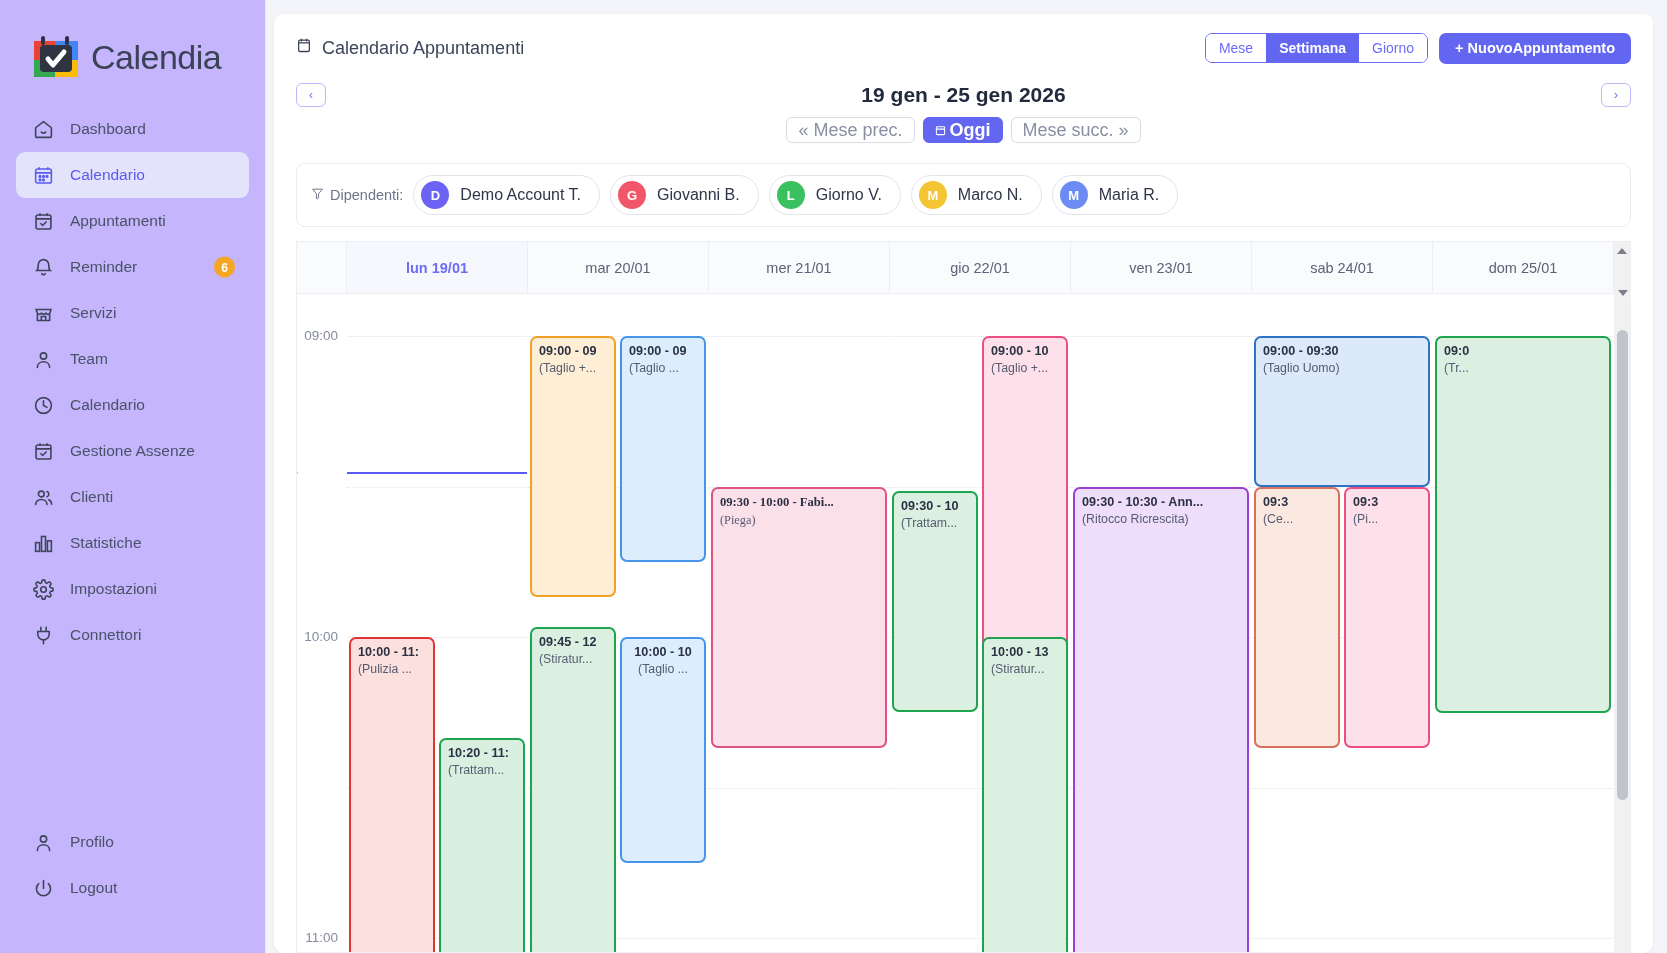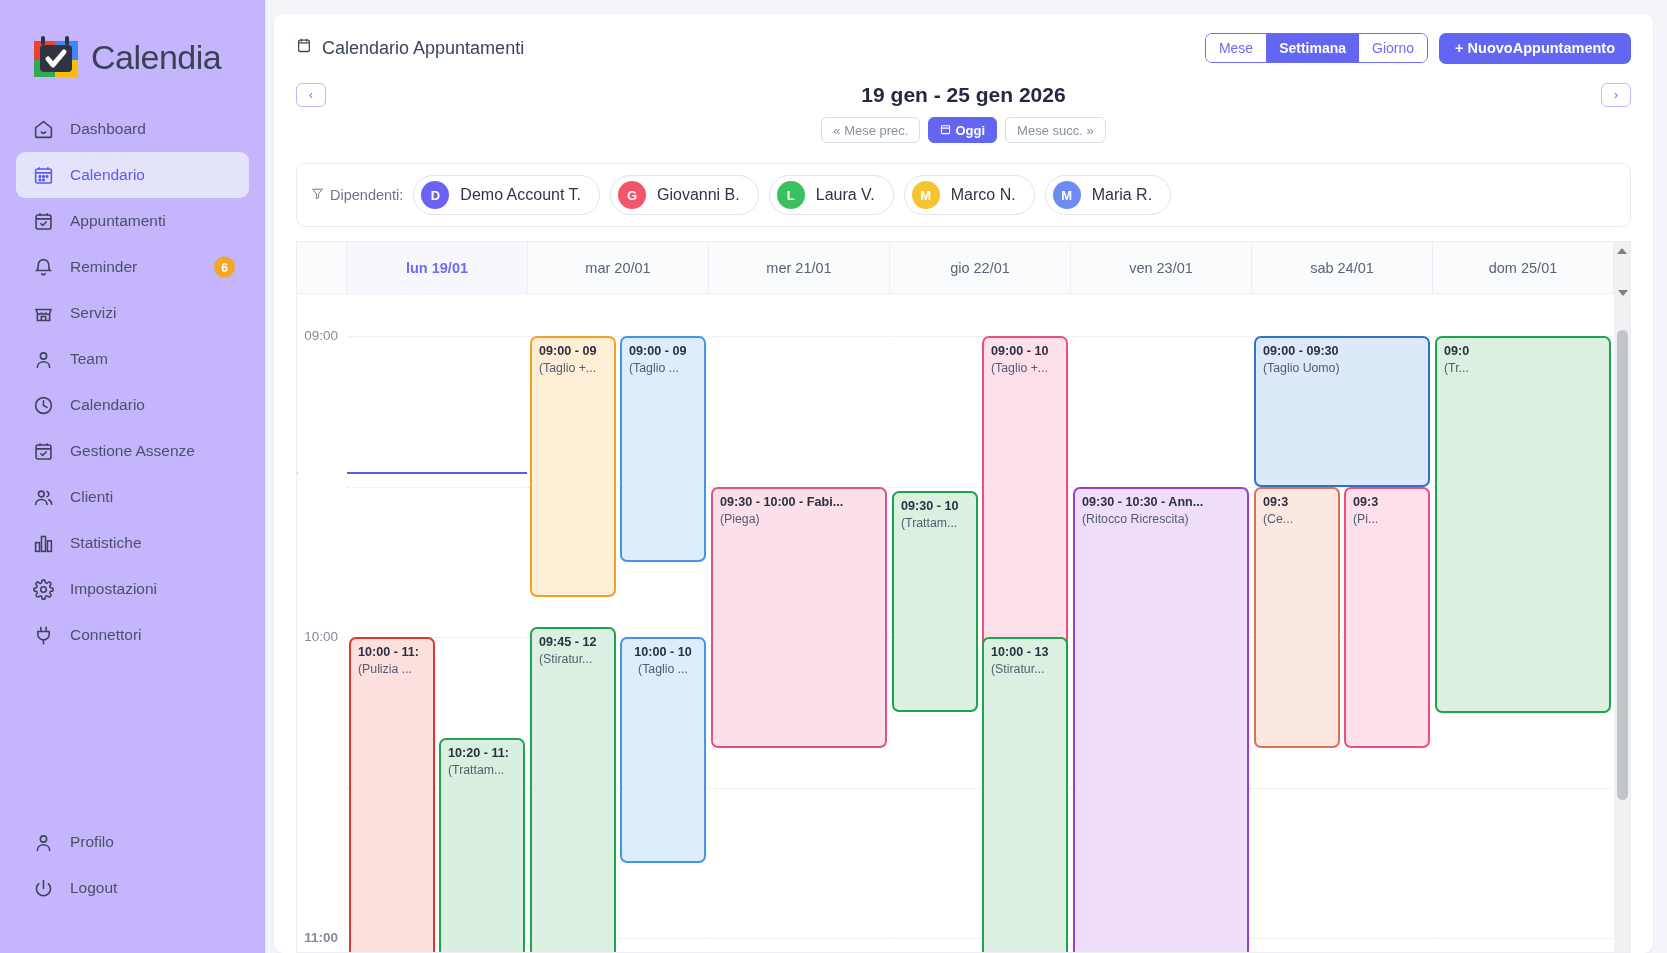--- a/index.html
+++ b/index.html
@@ -71,21 +71,21 @@
     width: 30px; height: 24px; border: 1px solid #b9baf7; background: #fff;
     border-radius: 6px; color: #6c6cf5; font-size: 12px; cursor: pointer;
     display: flex; align-items: center; justify-content: center; font-family: inherit;
   }
   .arrow-l { position: absolute; left: 22px; top: 7px; }
   .arrow-r { position: absolute; right: 22px; top: 7px; }
   .daterange { text-align: center; font-size: 21px; font-weight: bold; color: #232a3d; padding-top: 3px; }
   .quicknav { display: flex; justify-content: center; gap: 8px; margin-top: 10px; }
   .qbtn {
     border: 1px solid #d9dbe6; background: #fff; color: #8a90a3;
-    border-radius: 6px; height: 26px; padding: 0 11px; font-size: 13px;
+    border-radius: 6px; height: 26px; padding: 0 11px; font-size: 18px;
     cursor: pointer; font-family: inherit;
   }
   .qbtn.on { background: #6366f1; border-color: #6366f1; color: #fff; font-weight: bold; display:flex; align-items:center; gap:4px; }
 
   .filterbar {
     margin: 10px 22px 0 22px; border: 1px solid #e9eaf1; border-radius: 9px;
     display: flex; align-items: center; gap: 10px; padding: 12px 14px; height: 64px;
     overflow: hidden;
   }
   .filter-label { display: flex; align-items: center; gap: 6px; color: #6f7589; font-size: 14.5px; white-space: nowrap; }
@@ -367,21 +367,21 @@
         <div class="chip">
           <span class="av" style="background: rgb(108, 99, 244);">D</span>
           <span class="nm">Demo Account T.</span>
         </div>
         <div class="chip">
           <span class="av" style="background: rgb(242, 86, 106);">G</span>
           <span class="nm">Giovanni B.</span>
         </div>
         <div class="chip">
           <span class="av" style="background: rgb(58, 193, 95);">L</span>
-          <span class="nm">Laura V.</span>
+          <span class="nm">Giorno V.</span>
         </div>
         <div class="chip">
           <span class="av" style="background: rgb(245, 196, 50);">M</span>
           <span class="nm">Marco N.</span>
         </div>
         <div class="chip">
           <span class="av" style="background: rgb(108, 140, 244);">M</span>
           <span class="nm">Maria R.</span>
         </div>
       </div>
@@ -395,21 +395,21 @@
             <div class="dayhead">mer 21/01</div>
             <div class="dayhead">gio 22/01</div>
             <div class="dayhead">ven 23/01</div>
             <div class="dayhead">sab 24/01</div>
             <div class="dayhead">dom 25/01</div>
           </div>
           <div class="body">
             <div class="gutter" id="gutter">
                 <div class="tlabel" style="top: 42px;">09:00</div>
                 <div class="tlabel" style="top: 343.2px;">10:00</div>
-                <div class="tlabel" style="top: 644.4px; font-weight: bold;">11:00</div>
+                <div class="tlabel" style="top: 644.4px;">11:00</div>
               </div>
             <div class="cols" id="cols">
                 <div class="col today">
                   <div class="hline" style="top: 42px;"></div>
                   <div class="hline half" style="top: 192.6px;"></div>
                   <div class="hline" style="top: 343.2px;"></div>
                   <div class="hline half" style="top: 493.8px;"></div>
                   <div class="hline" style="top: 644.4px;"></div>
                   <div class="nowline" style="top: 177.54px; width: 100%;"></div>
                   <div class="nowmark" style="top: 172.54px; left: -58px;"></div>
@@ -444,21 +444,21 @@
                     <div class="t">10:00 - 10</div>
                     <div class="s">(Taglio ...</div>
                   </div>
                 </div>
                 <div class="col">
                   <div class="hline" style="top: 42px;"></div>
                   <div class="hline half" style="top: 192.6px;"></div>
                   <div class="hline" style="top: 343.2px;"></div>
                   <div class="hline half" style="top: 493.8px;"></div>
                   <div class="hline" style="top: 644.4px;"></div>
-                  <div class="ev" style="top: 192.6px; height: 261.04px; left: calc(0% + 2px); width: calc(100% - 4px); border-color: rgb(224, 83, 127); background: rgb(252, 224, 233);">
+                  <div class="ev" style="top: 192.6px; height: 261.04px; left: calc(0% + 2px); width: calc(100% - 4px); border-color: rgb(224, 83, 127); background: rgb(252, 224, 233); font-family: Liberation Serif, serif;">
                     <div class="t">09:30 - 10:00   -   Fabi...</div>
                     <div class="s">(Piega)</div>
                   </div>
                 </div>
                 <div class="col">
                   <div class="hline" style="top: 42px;"></div>
                   <div class="hline half" style="top: 192.6px;"></div>
                   <div class="hline" style="top: 343.2px;"></div>
                   <div class="hline half" style="top: 493.8px;"></div>
                   <div class="hline" style="top: 644.4px;"></div>

